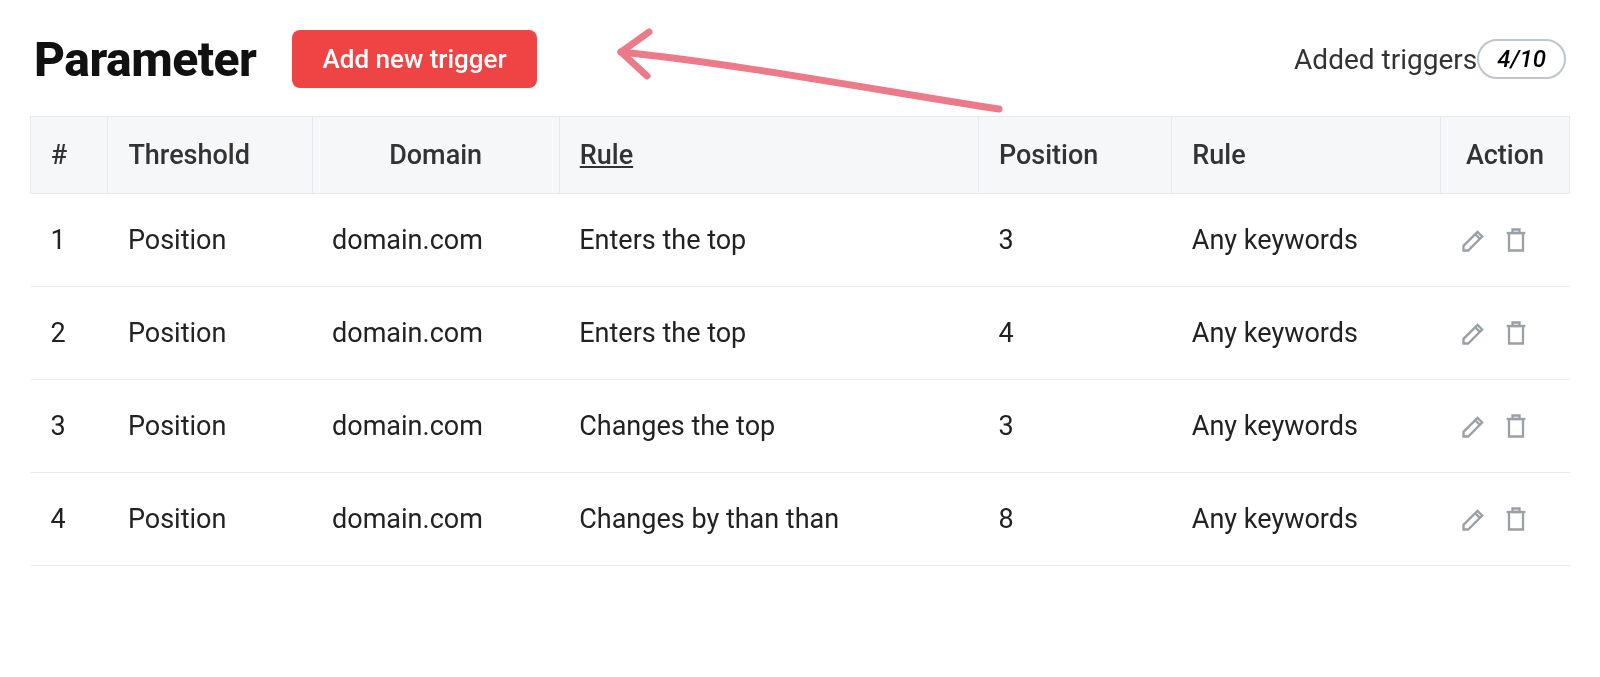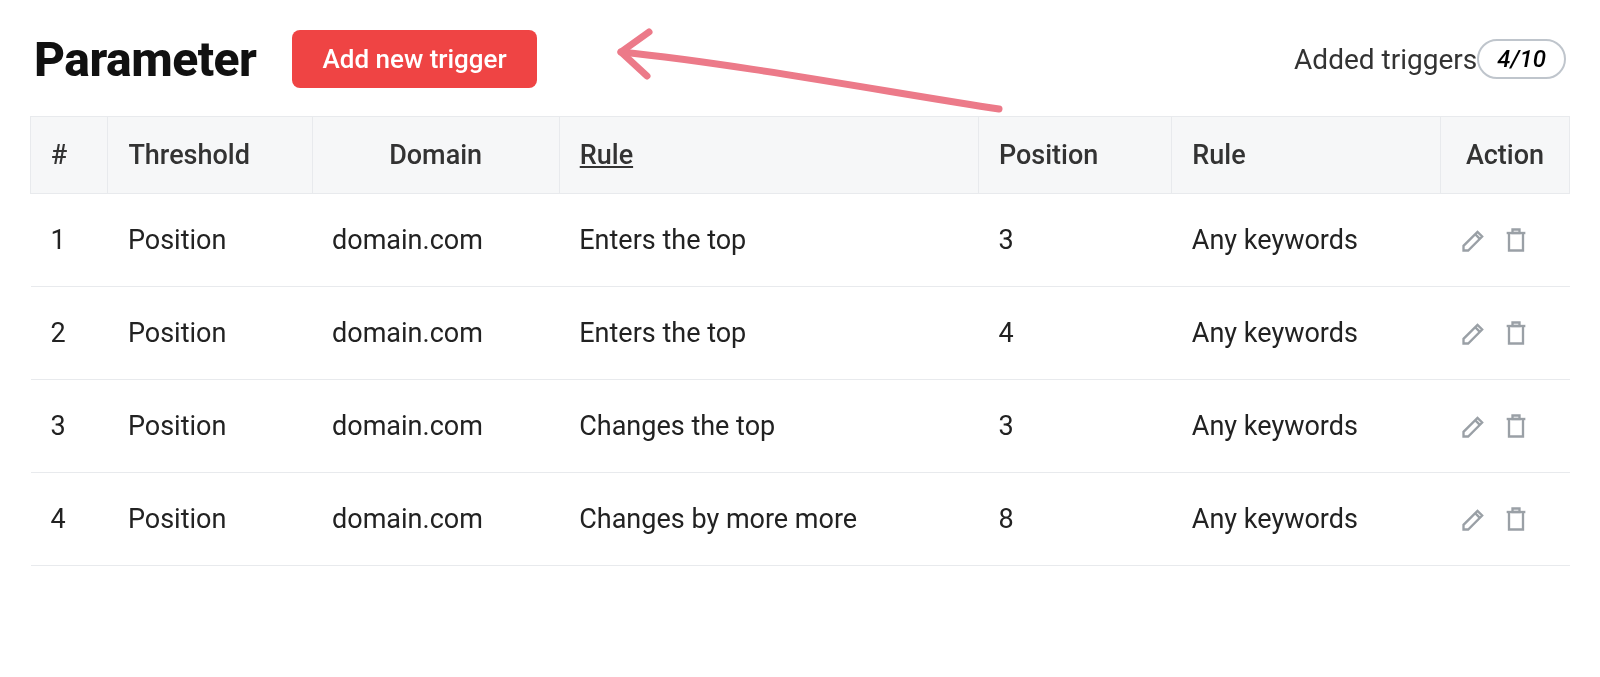--- a/index.html
+++ b/index.html
@@ -215,21 +215,21 @@
               </svg>
         </span>
       </div>
     </td>
   </tr>
 
   <tr>
     <td>4</td>
     <td>Position</td>
     <td>domain.com</td>
-    <td>Changes by more more</td>
+    <td>Changes by than than</td>
     <td>8</td>
     <td>Any keywords</td>
     <td>
       <div class="action-icons">
         <span class="icon-btn">
           <svg viewBox="0 0 24 24">
                 <path d="M3 21 L3 17 L15 5 L19 9 L7 21 Z"></path>
                 <path d="M13 7 L17 11"></path>
               </svg>
         </span>

